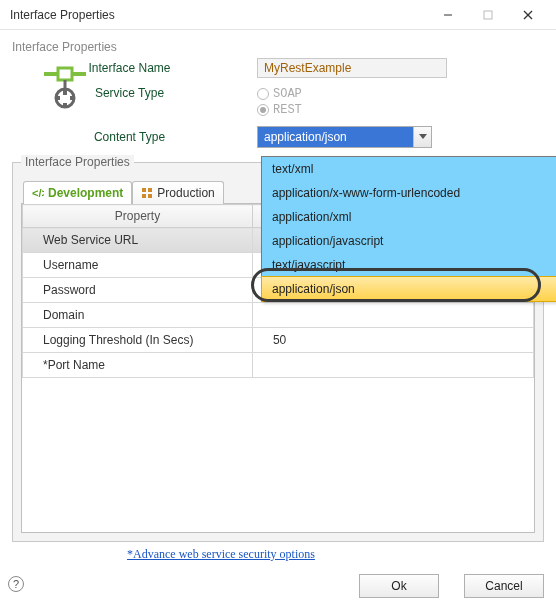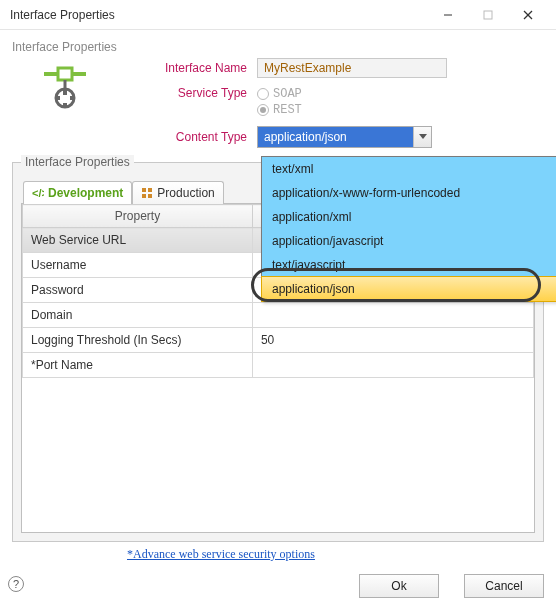--- a/index.html
+++ b/index.html
@@ -50,23 +50,23 @@
     width: 54px; height: 54px;
   }
   .iconcol svg { display: block; }
   .formrow {
     display: flex;
     align-items: center;
     margin-bottom: 8px;
   }
   .formrow .lbl {
     width: 245px;
-    text-align: right;
+    text-align: center;
     padding-right: 10px;
-    color: #be185d;
+    color: #14532d;
   }
   .formrow .val { flex: 1; }
   .text-readonly {
     width: 190px;
     height: 20px;
     background: #f3f3f3;
     border: 1px solid #c9c9c9;
     padding: 2px 6px;
     font-size: 12px;
     font-family: inherit;
@@ -183,21 +183,21 @@
     background: linear-gradient(#fafafa,#ececec);
     border: 1px solid #cfcfcf;
     font-weight: normal;
     color: #555;
     padding: 4px 6px;
     text-align: center;
     margin-left: 12px;
   }
   table.grid td {
     border: 1px solid #d8d8d8;
-    padding: 5px 8px;
+    padding: 5px 20px;
     color: #333;
     height: 24px;
   }
   table.grid tr.selrow td {
     background: linear-gradient(#e8e8e8,#dcdcdc);
   }
   .link {
     color: #1a56c4;
     text-decoration: underline;
     font-size: 12px;

